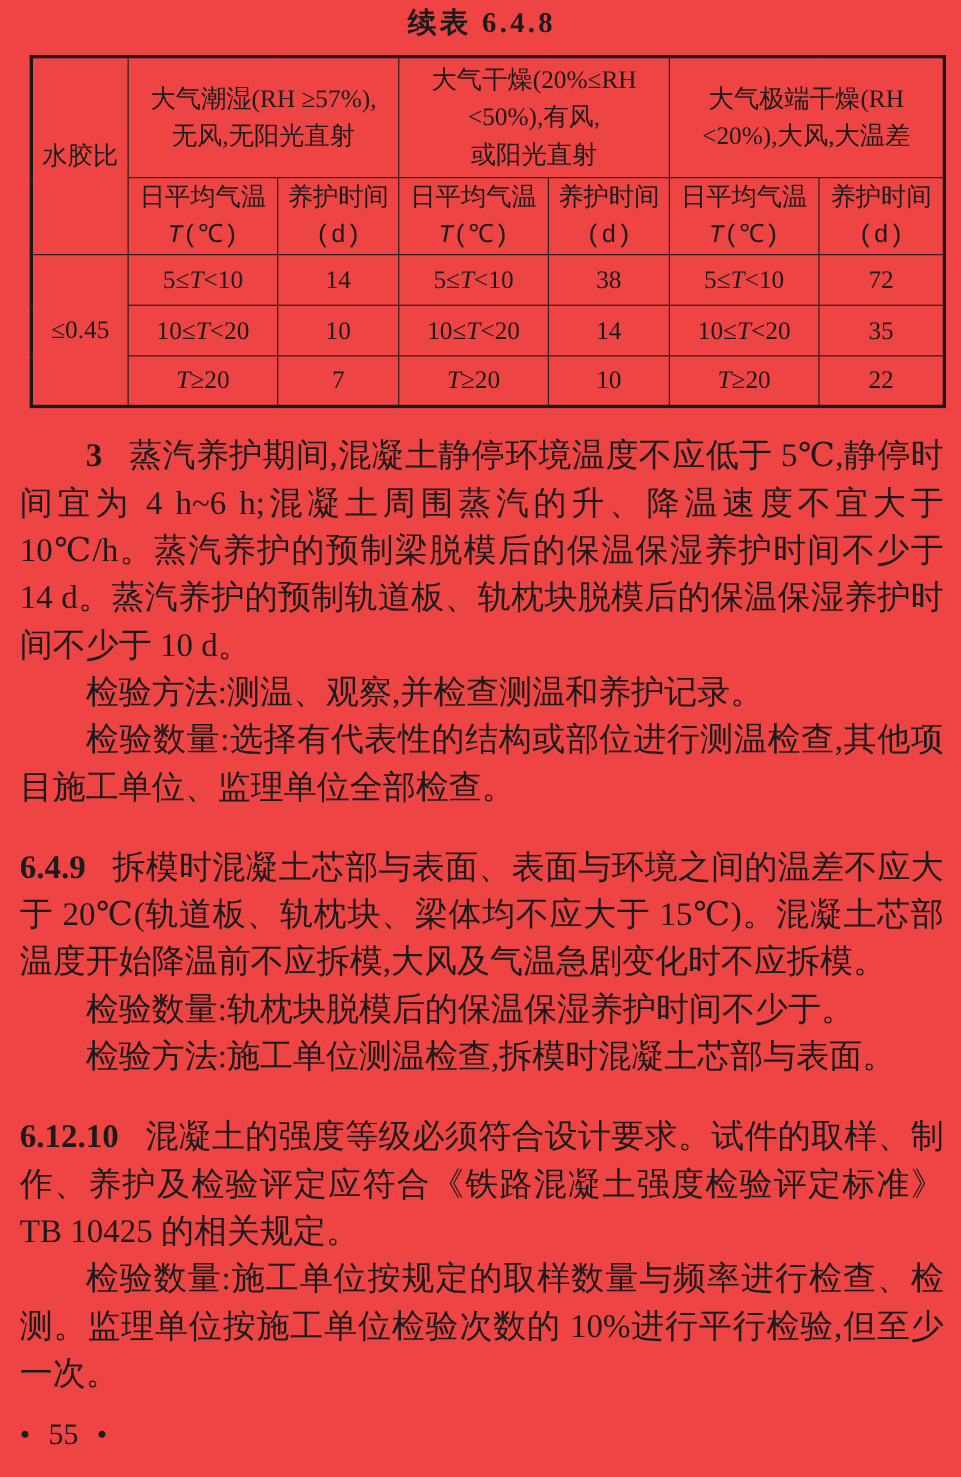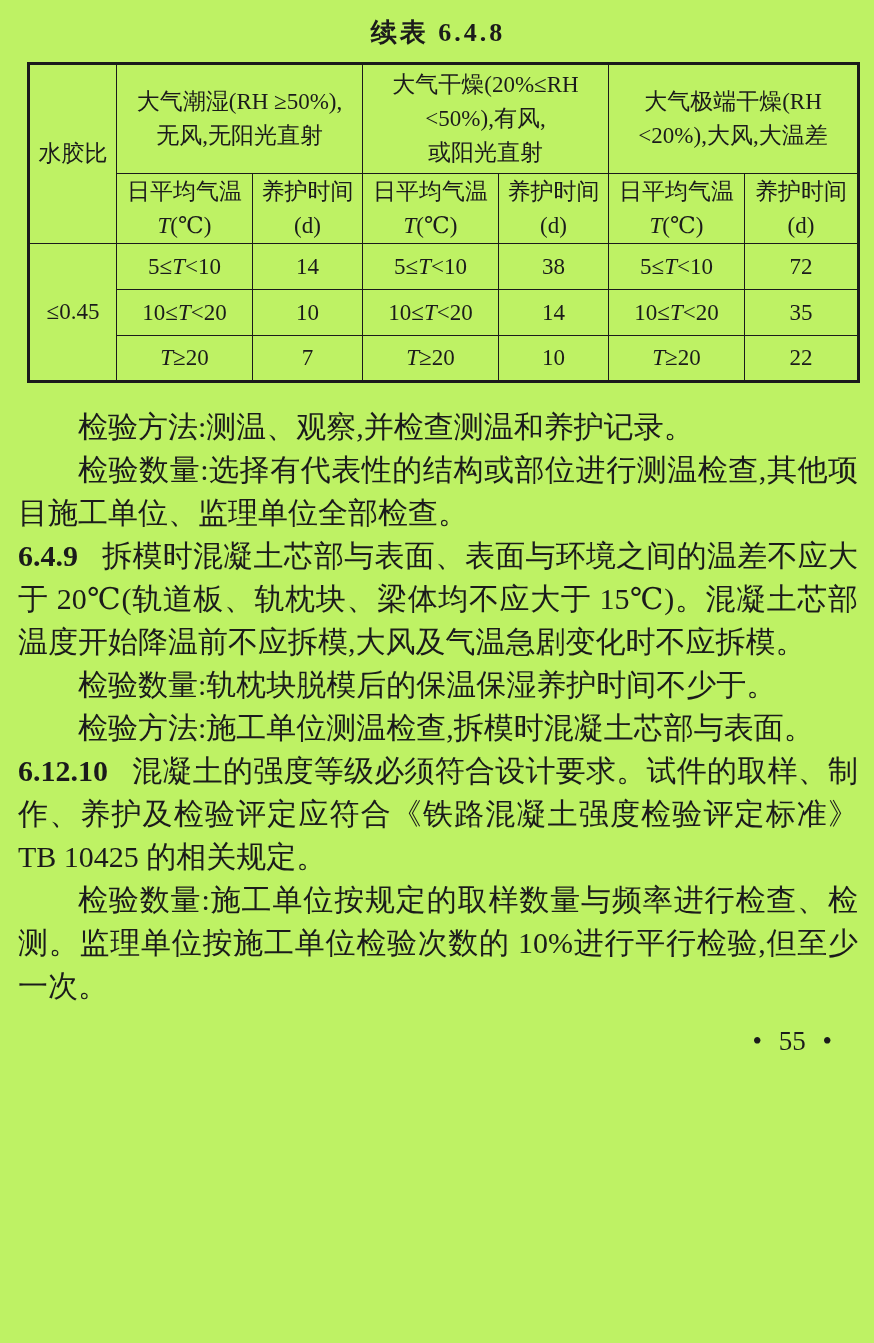--- a/index.html
+++ b/index.html
@@ -1,24 +1,24 @@
 <!DOCTYPE html>
 <html lang="zh"><head>
 <meta charset="utf-8">
 <style>
   * { margin: 0; padding: 0; box-sizing: border-box; }
   html, body { background: #ffffff; }
   .page {
     position: relative;
     width: 874px;
     height: 1343px;
-    background: #bef264;
+    background: #ef4444;
     color: #1b1b1b;
     font-family: "Liberation Serif", "DejaVu Serif", serif;
-    padding: 18px 16px 0 18px;
+    padding: 6px 16px 0 18px;
     overflow: hidden;
   }
   .caption {
     text-align: center;
     font-size: 26px;
     font-weight: bold;
     line-height: 30px;
     letter-spacing: 3px;
   }
   table.curing {
@@ -32,35 +32,34 @@
     border: 1.6px solid #1b1b1b;
     font-weight: normal;
     text-align: center;
     vertical-align: middle;
     font-size: 23px;
     line-height: 34px;
     padding: 0 2px;
   }
   .pre { white-space: pre-line; }
   tr.r-cond   { height: 110px; }
-  tr.r-sub    { height: 70px; }
+  tr.r-sub    { height: 70px; font-family: Liberation Mono, monospace; }
   tr.r-data   { height: 46px; }
   .math i { font-style: italic; }
   .bodytext {
     margin-top: 22px;
     font-size: 30px;
     line-height: 43px;
     text-align: justify;
   }
   .bodytext p { text-indent: 60px; }
-  .bodytext p.section { text-indent: 0; }
+  .bodytext p.section { text-indent: 0; margin-top: 30px; }
   .num { font-weight: bold; margin-right: 24px; }
   .pagenum {
     margin-top: 13px;
-    text-align: right;
     padding-right: 26px;
     font-size: 27px;
     line-height: 43px;
     word-spacing: 10px;
   }
 </style>
 </head>
 <body>
 
 <div class="page">
@@ -73,21 +72,21 @@
         <col style="width:136px">
         <col style="width:110px">
       <col style="width:136px">
         <col style="width:110px">
         <col style="width:136px">
         <col style="width:114px">
     </colgroup>
     <tbody>
       <tr class="r-cond">
         <th rowspan="2">水胶比</th>
-        <th colspan="2" class="pre">大气潮湿(RH ≥50%),
+        <th colspan="2" class="pre">大气潮湿(RH ≥57%),
 无风,无阳光直射</th>
         <th colspan="2" class="pre">大气干燥(20%≤RH
 &lt;50%),有风,
 或阳光直射</th>
         <th colspan="2" class="pre">大气极端干燥(RH
 &lt;20%),大风,大温差</th>
       </tr>
       <tr class="r-sub">
         <th class="pre math">日平均气温
 <i>T</i>(℃)</th>
@@ -124,20 +123,21 @@
         <td>7</td>
         <td class="math"><i>T</i>≥20</td>
         <td>10</td>
         <td class="math"><i>T</i>≥20</td>
         <td>22</td>
       </tr>
     </tbody>
   </table>
 
   <div class="bodytext">
+    <p><b class="num">3</b><span>蒸汽养护期间,混凝土静停环境温度不应低于 5℃,静停时间宜为 4 h~6 h;混凝土周围蒸汽的升、降温速度不宜大于 10℃/h。蒸汽养护的预制梁脱模后的保温保湿养护时间不少于 14 d。蒸汽养护的预制轨道板、轨枕块脱模后的保温保湿养护时间不少于 10 d。</span></p>
     <p><span>检验方法:测温、观察,并检查测温和养护记录。</span></p>
     <p><span>检验数量:选择有代表性的结构或部位进行测温检查,其他项目施工单位、监理单位全部检查。</span></p>
     <p class="section"><b class="num">6.4.9</b><span>拆模时混凝土芯部与表面、表面与环境之间的温差不应大于 20℃(轨道板、轨枕块、梁体均不应大于 15℃)。混凝土芯部温度开始降温前不应拆模,大风及气温急剧变化时不应拆模。</span></p>
     <p><span>检验数量:轨枕块脱模后的保温保湿养护时间不少于。</span></p>
     <p><span>检验方法:施工单位测温检查,拆模时混凝土芯部与表面。</span></p>
     <p class="section"><b class="num">6.12.10</b><span>混凝土的强度等级必须符合设计要求。试件的取样、制作、养护及检验评定应符合《铁路混凝土强度检验评定标准》TB 10425 的相关规定。</span></p>
     <p><span>检验数量:施工单位按规定的取样数量与频率进行检查、检测。监理单位按施工单位检验次数的 10%进行平行检验,但至少一次。</span></p>
   </div>
 
   <div class="pagenum">• 55 •</div>

